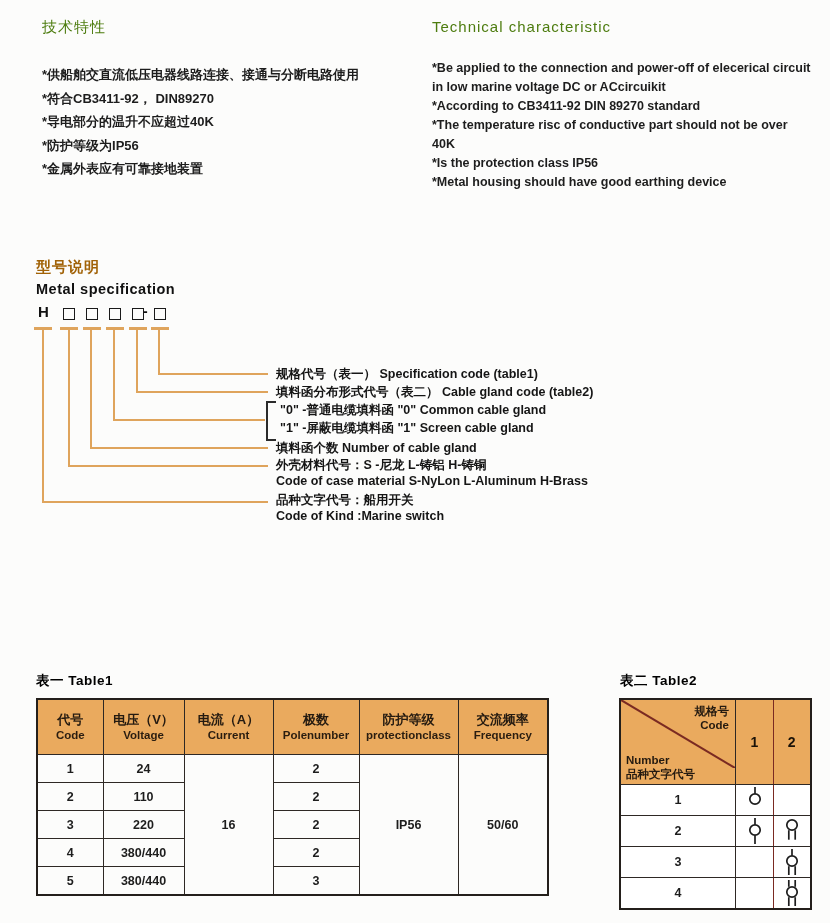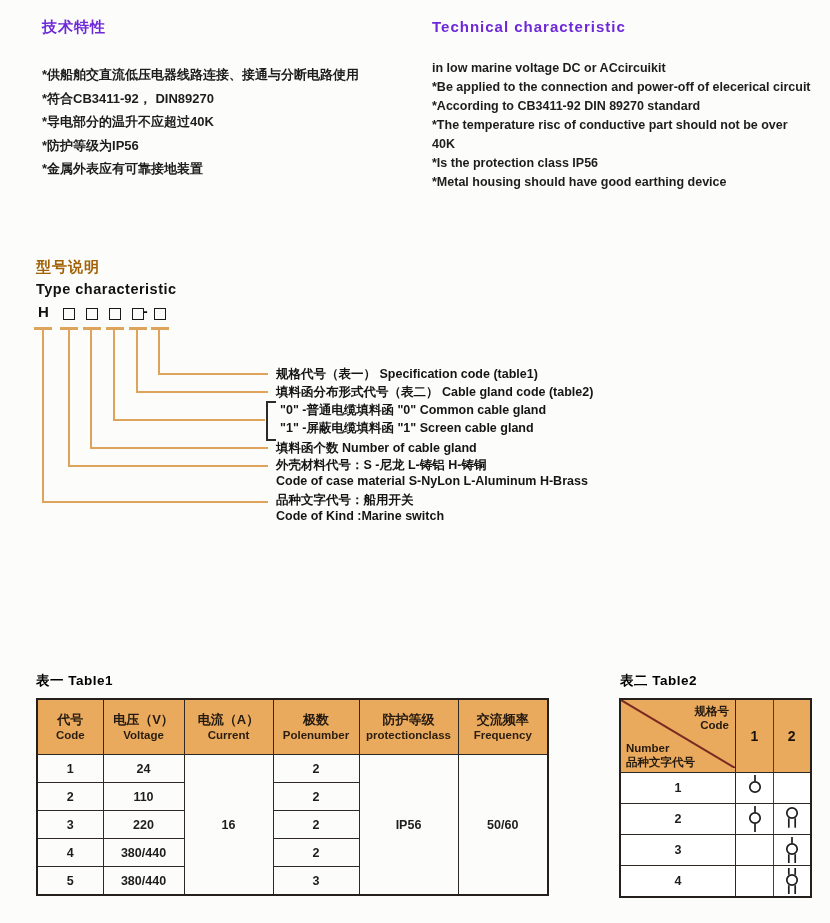--- a/index.html
+++ b/index.html
@@ -8,21 +8,21 @@
     width:830px;height:923px;
     margin:0 auto;
     background:#fcfcfb;
     font-family:"Liberation Sans","DejaVu Sans",sans-serif;
     color:#1d1d1d;
     overflow:hidden;
   }
   
   .tech-cn{position:absolute;left:42px;top:18px;width:392px;}
   .tech-en{position:absolute;left:432px;top:18px;width:386px;}
-  .sec-title{font-size:15px;font-weight:bold;color:#6d28d9;letter-spacing:1px;margin:0 0 2px 0;}
+  .sec-title{font-size:15px;font-weight:normal;color:#4d7c0f;letter-spacing:1px;margin:0 0 2px 0;}
   .tech-cn .bullets{margin-top:26px;}
   .tech-cn .bullet{font-size:13px;line-height:23.5px;font-weight:600;white-space:nowrap;}
   .tech-en .bullets{margin-top:24px;}
   .tech-en .line{font-size:12.5px;line-height:19px;font-weight:600;white-space:nowrap;}
   
   .typespec-titles{position:absolute;left:36px;top:258px;}
   .ts-cn{font-size:15px;font-weight:bold;color:#a16207;letter-spacing:1px;}
   .ts-en{font-size:14.5px;font-weight:bold;color:#111;margin-top:4px;letter-spacing:.5px;}
   .diagram{position:absolute;left:0;top:0;width:830px;height:560px;pointer-events:none;}
   .model-letter{position:absolute;left:38px;top:303px;font-size:15px;font-weight:bold;color:#111;}
@@ -44,21 +44,21 @@
   .t1 td{height:27px;font-size:12.5px;font-weight:600;}
   .hdr-cn{display:block;font-size:13px;font-weight:bold;color:#241a10;line-height:17px;}
   .hdr-en{display:block;font-size:11.5px;font-weight:bold;color:#2a1d10;line-height:15px;}
   .t2{position:absolute;left:619px;top:698px;}
   .t2 th,.t2 td{border:1.6px solid #2e2824;text-align:center;vertical-align:middle;padding:0;}
   .t2{border:2.4px solid #241f1b;}
   .t2 th{background:#eaaa5e;}
   .t2 .vm{border-left-color:#7a2a22;border-right-color:#7a2a22;}
   .t2 td{height:30px;font-size:12.5px;font-weight:600;background:#fff;}
   .t2 th.colnum{font-size:14px;font-weight:bold;color:#1a1208;}
-  .corner-cell{position:relative;width:114px;height:72px;}
+  .corner-cell{position:relative;width:114px;height:84px;}
   .corner-top{position:absolute;top:4px;right:6px;text-align:right;font-size:11.5px;font-weight:bold;color:#241a10;line-height:14px;}
   .corner-bottom{position:absolute;bottom:3px;left:5px;text-align:left;font-size:11.5px;font-weight:bold;color:#241a10;line-height:14px;}
   .corner-svg{position:absolute;left:0;top:0;}
   .gland-cell{line-height:0;}
 </style>
 </head>
 <body>
 
 <div class="page">
 
@@ -69,33 +69,33 @@
       <div class="bullet">*符合CB3411-92，  DIN89270</div>
       <div class="bullet">*导电部分的温升不应超过40K</div>
       <div class="bullet">*防护等级为IP56</div>
       <div class="bullet">*金属外表应有可靠接地装置</div>
     </div>
   </div>
 
   <div class="tech-en">
     <div class="sec-title">Technical characteristic</div>
     <div class="bullets">
+      <div class="line">*Be applied to the connection and power-off of elecerical circuit</div>
       <div class="line">in low marine voltage DC or ACcircuikit</div>
-      <div class="line">*Be applied to the connection and power-off of elecerical circuit</div>
       <div class="line">*According to CB3411-92  DIN 89270 standard</div>
       <div class="line">*The temperature risc of conductive part should not be over</div>
       <div class="line">40K</div>
       <div class="line">*Is the protection class IP56</div>
       <div class="line">*Metal housing should have good earthing device</div>
     </div>
   </div>
 
   <div class="typespec-titles">
     <div class="ts-cn">型号说明</div>
-    <div class="ts-en">Type characteristic</div>
+    <div class="ts-en">Metal specification</div>
   </div>
 
   <div class="diagram">
     <span class="model-letter">H</span>
     <span class="model-box" style="left:63px"></span>
     <span class="model-box" style="left:86px"></span>
     <span class="model-box" style="left:109px"></span>
     <span class="model-box" style="left:132px"></span>
     <span class="model-dash">-</span>
     <span class="model-box" style="left:154px"></span>

